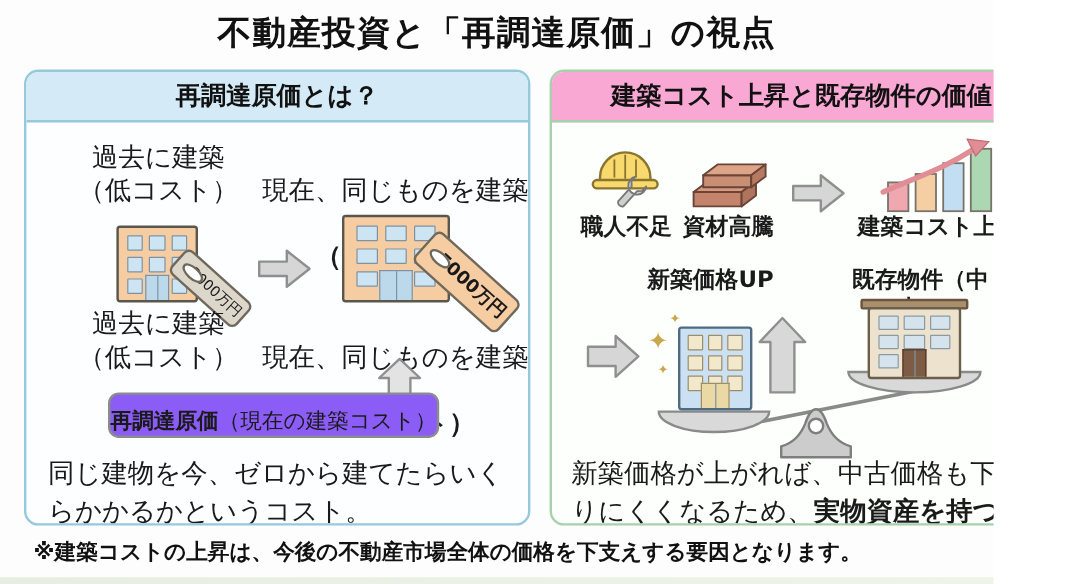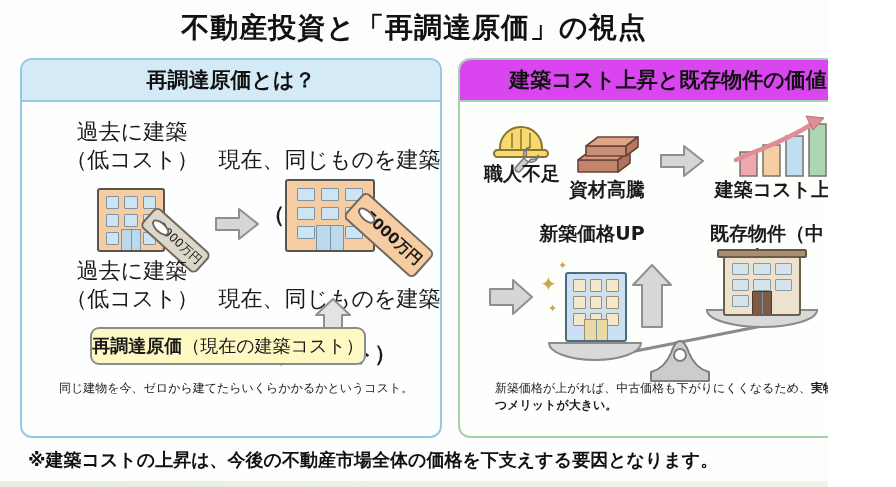--- a/index.html
+++ b/index.html
@@ -7,41 +7,41 @@
          font-family:"DejaVu Sans",sans-serif;color:#1a1a1a;}
   .abs{position:absolute;}
   #main-title{position:absolute;top:9px;left:0;width:100%;text-align:center;
               font-size:28px;font-weight:700;letter-spacing:1px;color:#111;}
   .panel{position:absolute;top:58px;height:380px;border-radius:12px;overflow:hidden;box-sizing:border-box;}
   .panel.left{left:20px;width:422px;border:2px solid #96c8de;background:#fdfeff;}
   .panel.right{left:458px;width:420px;border:2px solid #a6d2ab;background:#fdfffd;}
   .panel-header{height:40px;display:flex;align-items:center;justify-content:center;
                 font-weight:700;font-size:21px;color:#111;}
   .left .panel-header{background:#d4ebf7;border-bottom:2px solid #96c8de;}
-  .right .panel-header{background:#d946ef;border-bottom:2px solid #a6d2ab;}
+  .right .panel-header{background:#f9a8d4;border-bottom:2px solid #a6d2ab;}
   .lbl{position:absolute;text-align:center;white-space:pre-line;line-height:1.25;font-size:22px;}
   .b{font-weight:700;}
-  .desc{position:absolute;font-size:12px;line-height:1.42;text-align:left;margin-left:19px;}
+  .desc{position:absolute;font-size:22px;line-height:1.42;text-align:left;}
   
   .bld{position:absolute;border:2px solid #5a564c;border-radius:3px;box-sizing:border-box;}
   .bld .wins{display:grid;grid-template-columns:repeat(3,1fr);gap:5px;padding:6px 7px;}
   .bld .wins i{display:block;height:11px;background:#cde4f2;border:1px solid #7d93a3;border-radius:1px;}
   .bld.blue .wins i{background:#f2e8cb;border-color:#9a8e6b;}
   .bld.tan .wins i{background:#d5e4ec;border-color:#8a9aa5;height:10px;}
   .door{position:absolute;bottom:0;left:50%;transform:translateX(-50%);
         background:#bcd9ec;border:1px solid #7d93a3;border-bottom:none;}
   .door::after{content:"";position:absolute;left:50%;top:0;bottom:0;border-left:1px solid #7d93a3;}
   
   .tag{position:absolute;border:2px solid #6f695c;border-radius:6px;box-sizing:border-box;
        display:flex;align-items:center;justify-content:center;transform-origin:left center;}
   .tag .hole{position:absolute;left:5px;top:50%;transform:translateY(-50%);width:7px;height:7px;
              border-radius:50%;background:#fff;border:2px solid #6f695c;}
   .tag span{padding-left:10px;white-space:nowrap;}
-  .defbox{position:absolute;background:#fef9c3;border:2px solid #8c8c8c;border-radius:9px;
-          display:flex;align-items:center;justify-content:center;font-size:18px;box-sizing:border-box;}
+  .defbox{position:absolute;background:#8b5cf6;border:2px solid #8c8c8c;border-radius:9px;
+          display:flex;align-items:flex-end;justify-content:center;font-size:18px;box-sizing:border-box;}
   #footnote{position:absolute;left:28px;top:448px;font-size:18px;font-weight:700;color:#111;}
   #bottom-strip{position:absolute;left:0;bottom:0;width:100%;height:6px;
                 background:linear-gradient(90deg,#e3ebdc,#ecf2e6);opacity:.85;}
   .spark{position:absolute;color:#c9a84c;}
 </style>
 </head>
 <body>
 
 <div id="stage">
 
@@ -124,21 +124,21 @@
     <div class="panel-header">建築コスト上昇と既存物件の価値</div>
 
     <svg class="abs" style="left:32px;top:58px;" width="58" height="62" viewBox="0 0 58 62">
       <path d="M8,30 A21,21 0 0 1 50,30 L50,33 L8,33 Z" fill="#f7d96e" stroke="#8a7430" stroke-width="2"></path>
       <rect x="2" y="32" width="54" height="7" rx="3.5" fill="#f7d96e" stroke="#8a7430" stroke-width="2"></rect>
       <path d="M20,15 v15 M29,11 v20 M38,15 v15" stroke="#8a7430" stroke-width="1.5" fill="none"></path>
       <g transform="translate(36,40) rotate(42)">
         <path d="M -6,-9 A 7.5,7.5 0 1 0 6,-9 L 6,-4 L 3,-1 L 3,16 A 3.5,3.5 0 0 1 -3,16 L -3,-1 L -6,-4 Z" fill="#cfcfcf" stroke="#777" stroke-width="1.5" stroke-linejoin="round"></path>
       </g>
     </svg>
-    <div class="lbl b" style="left:12px;top:102px;width:100px;font-size:19px;">職人不足</div>
+    <div class="lbl b" style="left:12px;top:118px;width:100px;font-size:19px;">職人不足</div>
 
     <svg class="abs" style="left:112px;top:64px;" width="74" height="52" viewBox="0 0 74 52">
       <g stroke="#6b4438" stroke-width="1.6" stroke-linejoin="round">
         <polygon points="6,36 46,36 46,48 6,48" fill="#c4836b"></polygon>
         <polygon points="6,36 18,27 58,27 46,36" fill="#d79a7e"></polygon>
         <polygon points="46,36 58,27 58,39 46,48" fill="#b0735c"></polygon>
         <polygon points="14,22 54,22 54,32 14,32" fill="#c98f74"></polygon>
         <polygon points="14,22 26,13 66,13 54,22" fill="#dda488"></polygon>
         <polygon points="54,22 66,13 66,23 54,32" fill="#b57a60"></polygon>
       </g>

